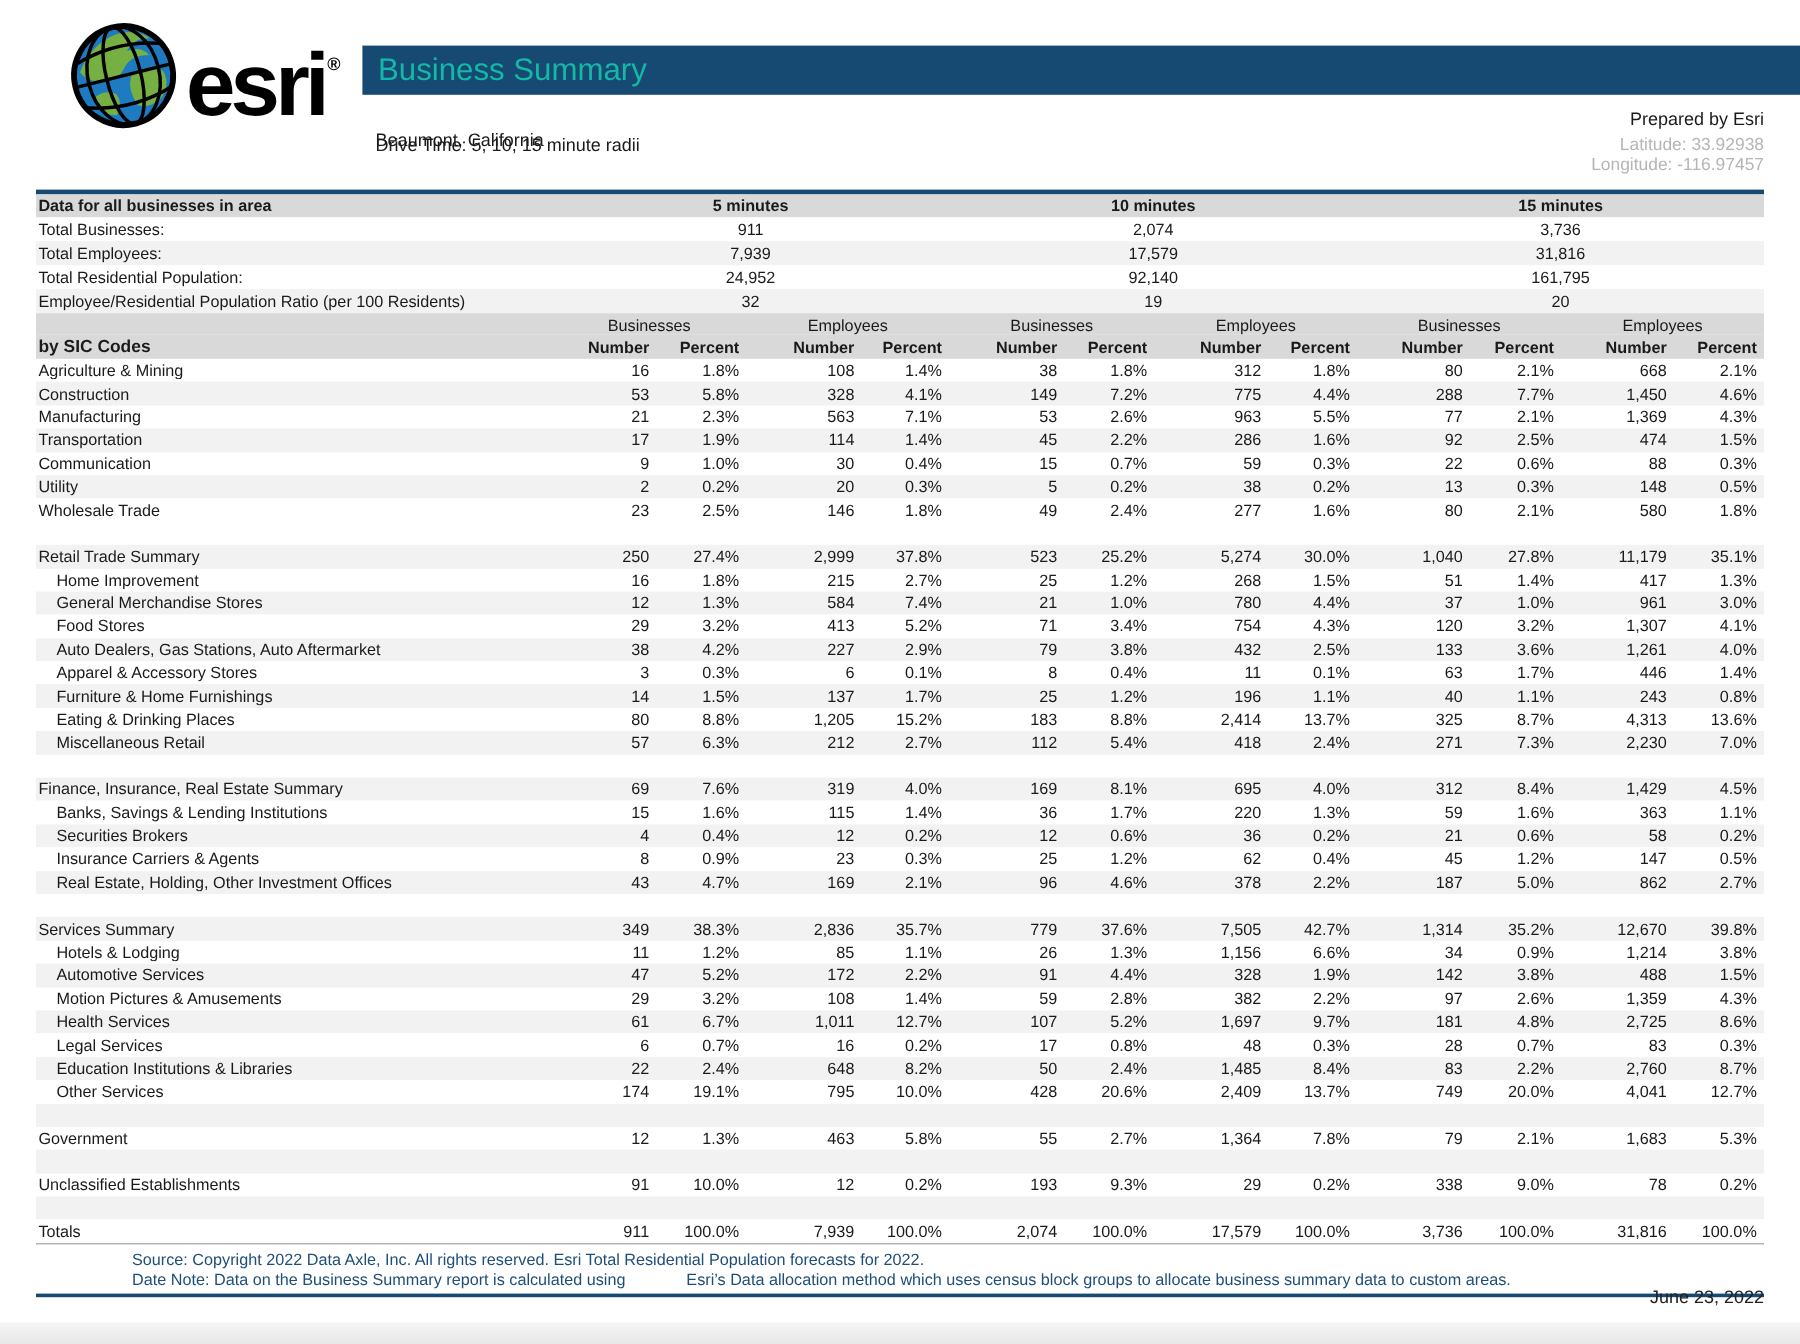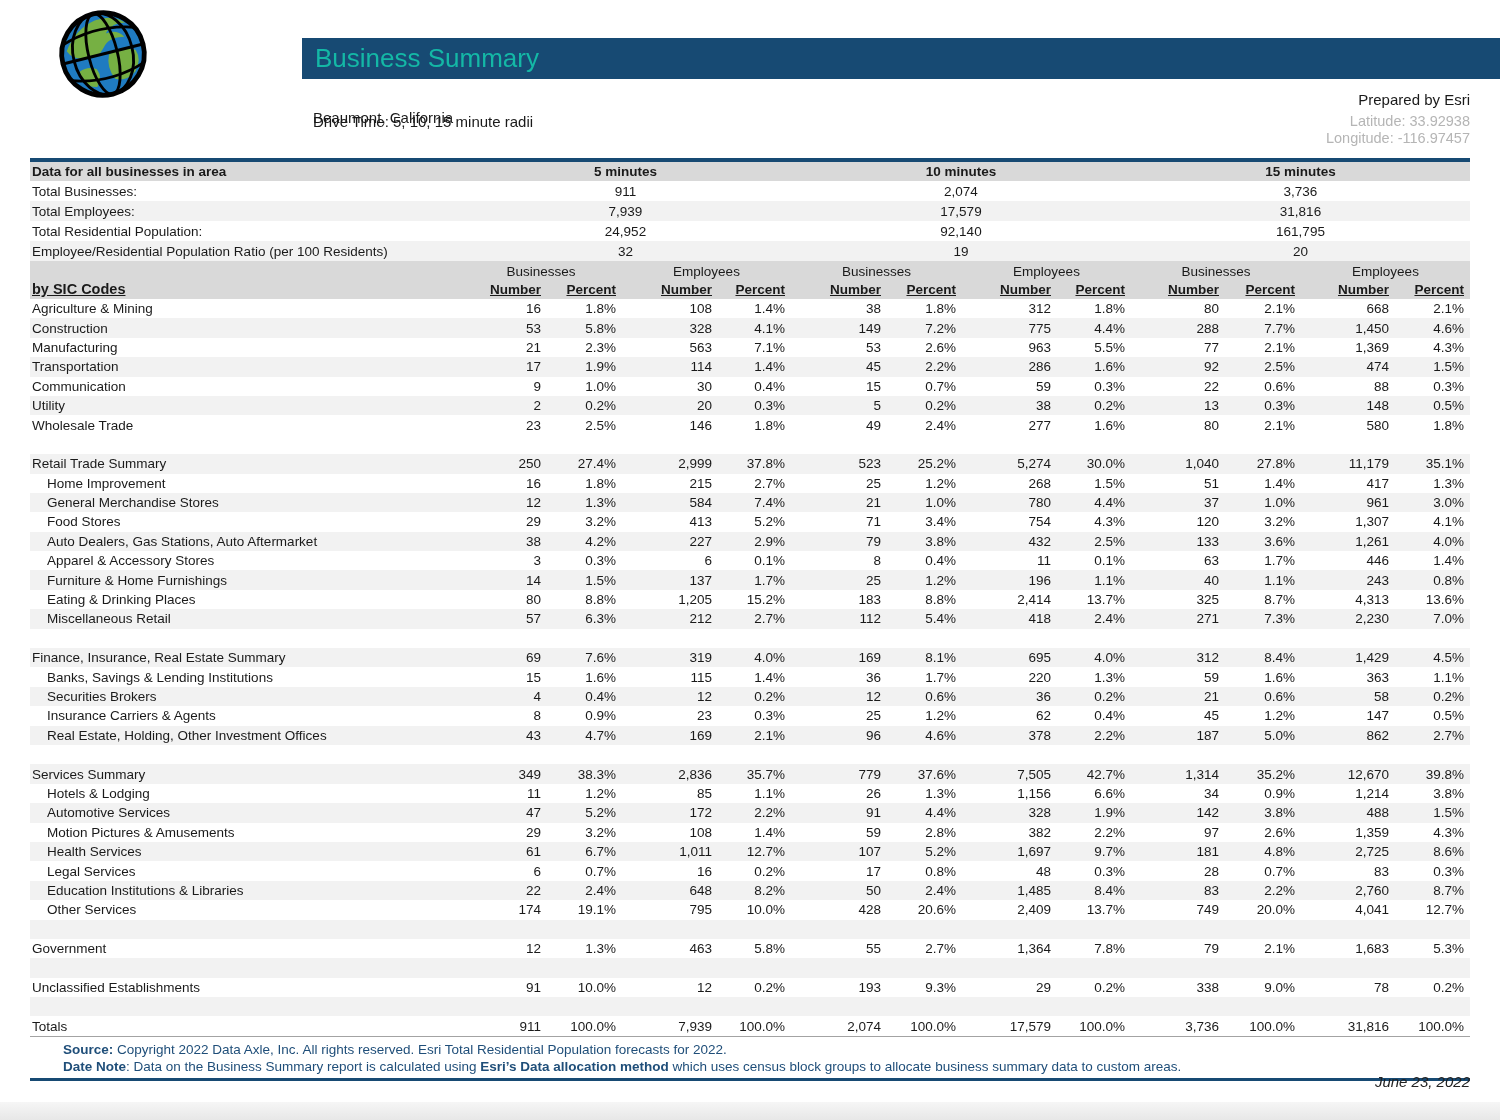--- a/index.html
+++ b/index.html
@@ -29,36 +29,36 @@
   .grid4{display:grid;grid-template-columns:430px 331px 340px 339px;}
   .grid7{display:grid;grid-template-columns:430px 162px 169px 171px 169px 170px 169px;}
   .grid13{display:grid;grid-template-columns:430px 87px 75px 96px 73px 96px 75px 95px 74px 94px 76px 94px 75px;}
   .band{background:var(--band);}
   .band1{height:19px;align-items:center;font-weight:bold;font-size:13.5px;}
   .band1 .ctr{text-align:center;}
   .srow{height:20px;align-items:center;font-size:13.5px;}
   .srow .ctr{text-align:center;}
   .bandA{height:18px;align-items:end;font-weight:normal;font-size:13.5px;}
   .bandA .ctr{text-align:center;}
-  .bandB{height:20px;align-items:center;font-weight:bold;font-size:13.5px;text-decoration:underline;}
+  .bandB{height:20px;align-items:center;font-weight:bold;font-size:13.5px;}
   .bandB .sic{font-size:14.5px;}
   .trow{height:19.4px;align-items:center;font-size:13.5px;}
   .shade{background:var(--shade);}
   .cell{white-space:nowrap;overflow:hidden;}
   .cell.label{padding-left:2px;}
   .cell.indent{padding-left:17px;}
   .cell.num{text-align:right;padding-right:6px;}
   .tbl-bottom{border-bottom:1px solid #a3a3a3;}
 
   
   .foot1{margin-left:33px;margin-top:5px;font-size:13.5px;color:var(--footer-blue);}
   .foot2{margin-left:33px;margin-top:2px;font-size:13.5px;color:var(--footer-blue);}
-  .b{font-weight:bold;}
+  .b{font-weight:normal;margin-left:47px;}
   .footrule{height:3px;background:var(--navy);margin-top:4px;}
-  .date{position:absolute;right:30px;top:1073px;font-size:15px;color:#222;font-style:italic;}
+  .date{position:absolute;right:30px;top:1073px;font-size:15px;color:#222;}
   .bottom-strip{position:absolute;left:0;right:0;bottom:0;height:18px;background:linear-gradient(to bottom,#f6f6f6,#e7e7e7);}
 </style>
 </head>
 <body>
 
 <div class="page">
 
   <div class="logo">
     <svg viewBox="0 0 100 100">
       <g transform="rotate(-14 50 50)">
@@ -70,20 +70,21 @@
           <circle cx="50" cy="50" r="43"></circle>
           <ellipse cx="50" cy="50" rx="15" ry="43"></ellipse>
           <ellipse cx="50" cy="50" rx="31" ry="43"></ellipse>
           <path d="M7 50 H93"></path>
           <path d="M11 31 Q50 18 89 31"></path>
           <path d="M11 69 Q50 82 89 69"></path>
         </g>
         <circle cx="50" cy="50" r="43" fill="none" stroke="#000" stroke-width="5"></circle>
       </g>
     </svg>
+    <div class="esri-word"><span>esri</span><span class="reg">®</span></div>
   </div>
 
   <div class="title-bar">
     <span>Business Summary</span>
   </div>
 
   <div class="loc1">Beaumont, California</div>
   <div class="loc2">Drive Time: 5, 10, 15 minute radii</div>
   <div class="prep">Prepared by Esri</div>
   <div class="coord1">Latitude: 33.92938</div>

